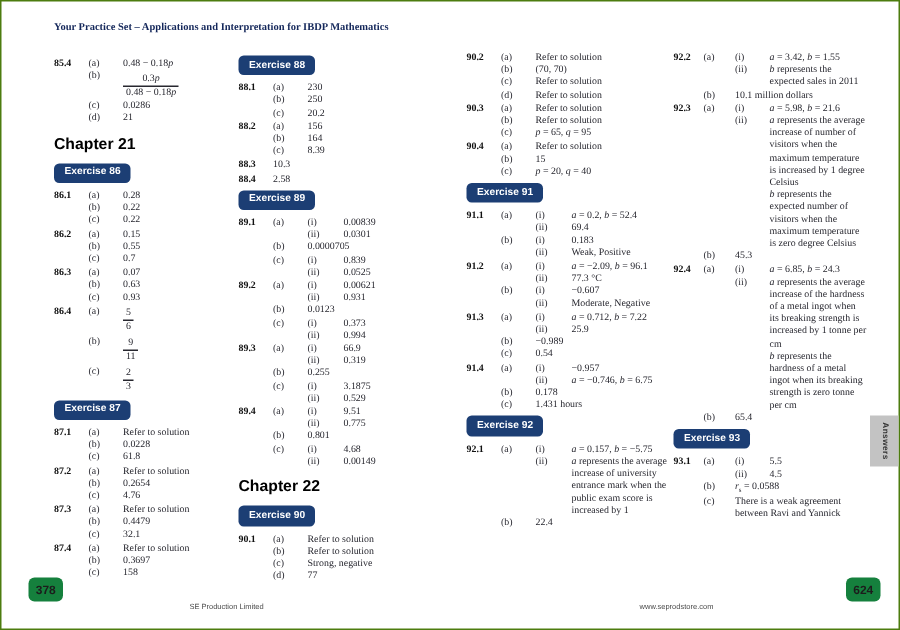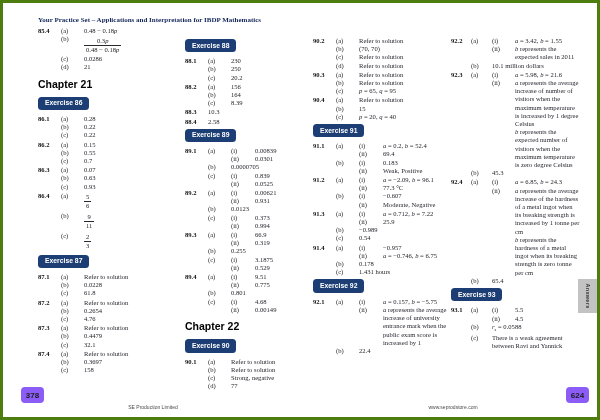--- a/index.html
+++ b/index.html
@@ -1,43 +1,43 @@
 <!DOCTYPE html>
 <html><head>
 <meta charset="utf-8">
 <style>
   *{margin:0;padding:0;box-sizing:border-box;}
   html,body{width:600px;height:420px;}
   body{font-family:"Liberation Serif",serif;background:#ededed;position:relative;overflow:hidden;}
-  .spread{position:absolute;inset:0;background:#ffffff;border:3px solid #4d7c0f;}
+  .spread{position:absolute;inset:0;background:#ffffff;border:1px solid #4d7c0f;}
   .page-header{position:absolute;left:35px;top:13px;font-weight:bold;font-size:7px;color:#14275a;white-space:nowrap;}
   .col{position:absolute;font-size:6.6px;line-height:8.2px;color:#27272f;}
-  #col1{left:35px;top:24px;width:122px;}
-  #col2{left:158px;top:34px;width:133px;margin-left:24px;}
+  #col1{left:35px;top:38px;width:122px;}
+  #col2{left:158px;top:34px;width:133px;}
   #col3{left:310px;top:34px;width:138px;}
   #col4{left:448px;top:34px;width:129px;}
   .chapter{font-family:"Liberation Sans",sans-serif;font-weight:bold;font-size:10.5px;color:#000;margin:8px 0 7px;}
   .badge{display:inline-block;background:#1c3e74;color:#fff;font-family:"Liberation Sans",sans-serif;font-weight:bold;font-size:6.8px;padding:2.5px 7px;border-radius:3.5px;margin:2px 0 5px;}
   .prob{display:flex;margin-bottom:1px;}
   .pnum{width:23px;font-weight:bold;flex:none;color:#111;}
   .pbody{flex:1;min-width:0;}
   .part{display:flex;}
   .plabel{width:23px;flex:none;}
   .pcontent{flex:1;min-width:0;}
   .sub{display:flex;}
   .slabel{width:24px;flex:none;}
   .sval{flex:1;min-width:0;}
   #col4 .pnum{width:20px;}
   #col4 .plabel{width:21px;}
   #col4 .slabel{width:23px;}
   .frac{display:inline-block;text-align:center;vertical-align:middle;line-height:8px;margin:1.5px 0;}
   .fnum{display:block;border-bottom:0.8px solid #27272f;padding:0 2px;}
   .fden{display:block;padding:0 2px;}
   sub{font-size:4.5px;}
-  .page-badge{position:absolute;width:23px;height:16px;background:#8b5cf6;border-radius:4px;color:#1c1c1c;font-family:"Liberation Sans",sans-serif;font-weight:bold;font-size:8px;display:flex;align-items:center;justify-content:center;}
+  .page-badge{position:absolute;width:23px;height:16px;background:#15803d;border-radius:4px;color:#1c1c1c;font-family:"Liberation Sans",sans-serif;font-weight:bold;font-size:8px;display:flex;align-items:center;justify-content:center;}
   #badge-378{left:18px;top:384px;}
   #badge-379{left:563px;top:384px;}
   .footer-text{position:absolute;top:401px;font-size:5px;color:#4a4a4a;font-family:"Liberation Sans",sans-serif;}
   #footer-left{left:0;width:300px;text-align:center;}
   #footer-right{left:300px;width:300px;text-align:center;}
   .answers-tab{position:absolute;right:0;top:276px;width:19px;height:34px;background:#c3c3c3;display:flex;align-items:center;justify-content:center;}
   .answers-tab span{transform:rotate(90deg);font-size:5.5px;font-weight:bold;color:#333;font-family:"Liberation Sans",sans-serif;white-space:nowrap;letter-spacing:0.3px;}
 </style>
 </head>
 <body>

